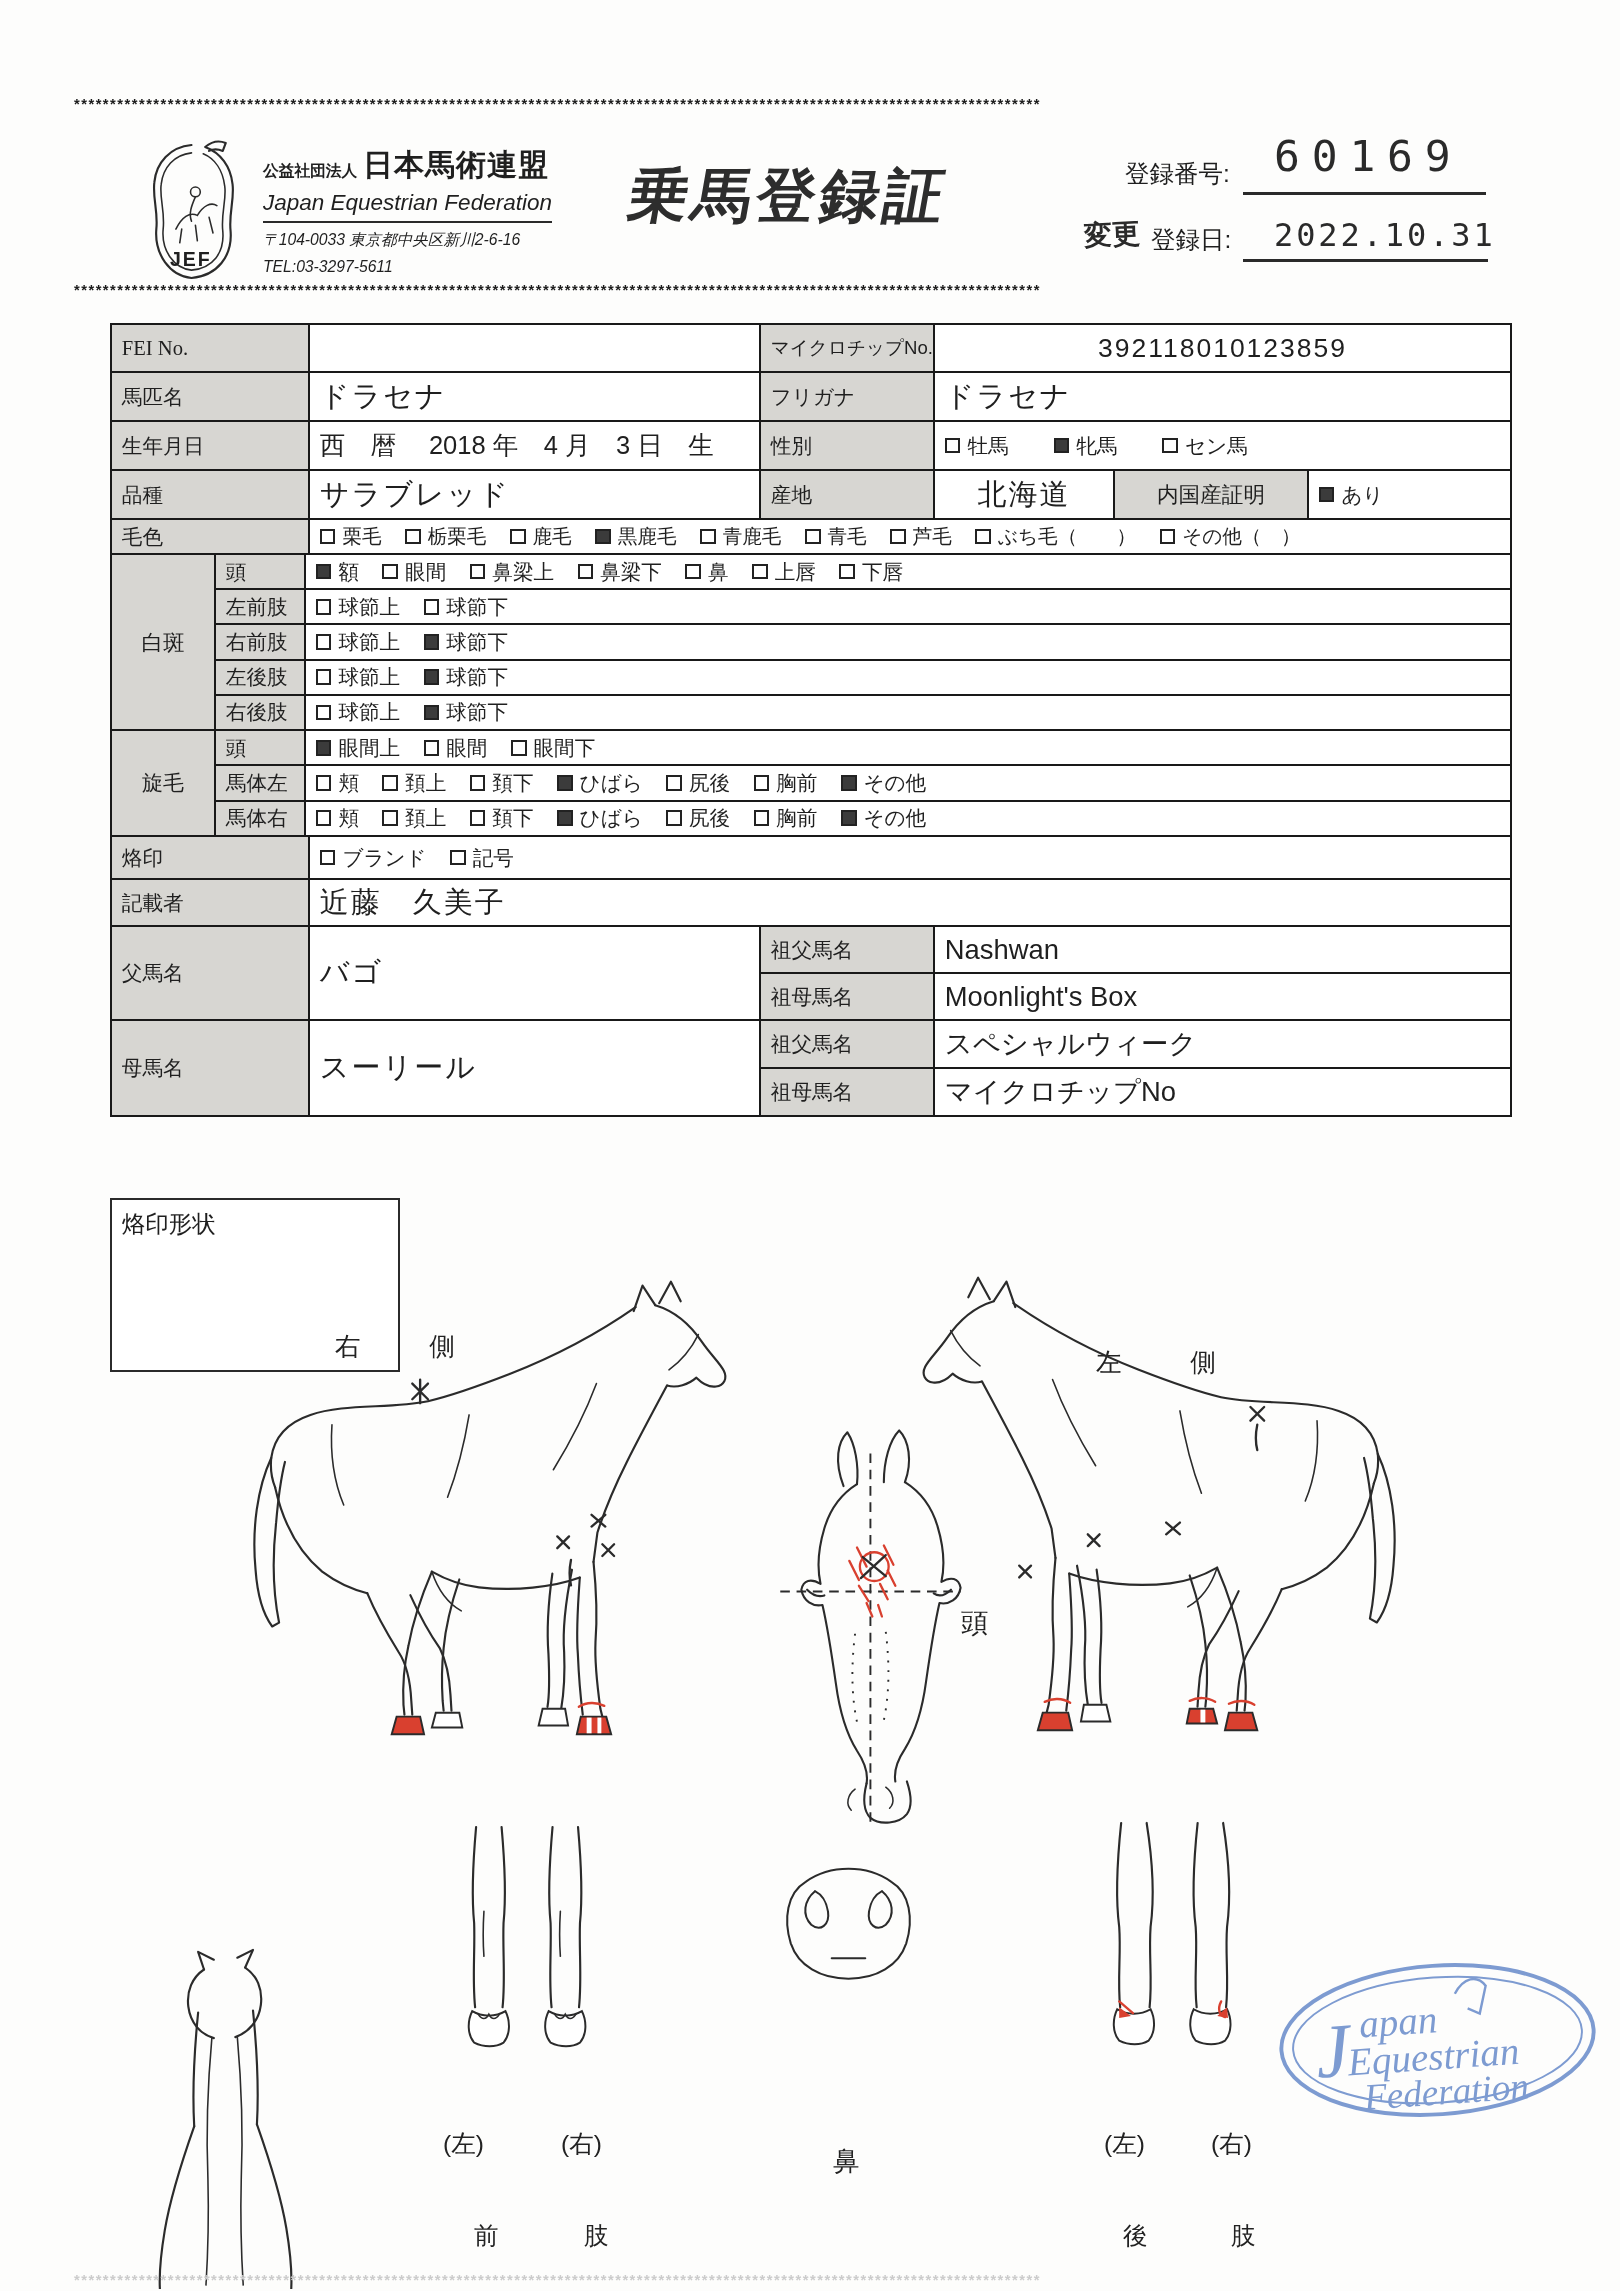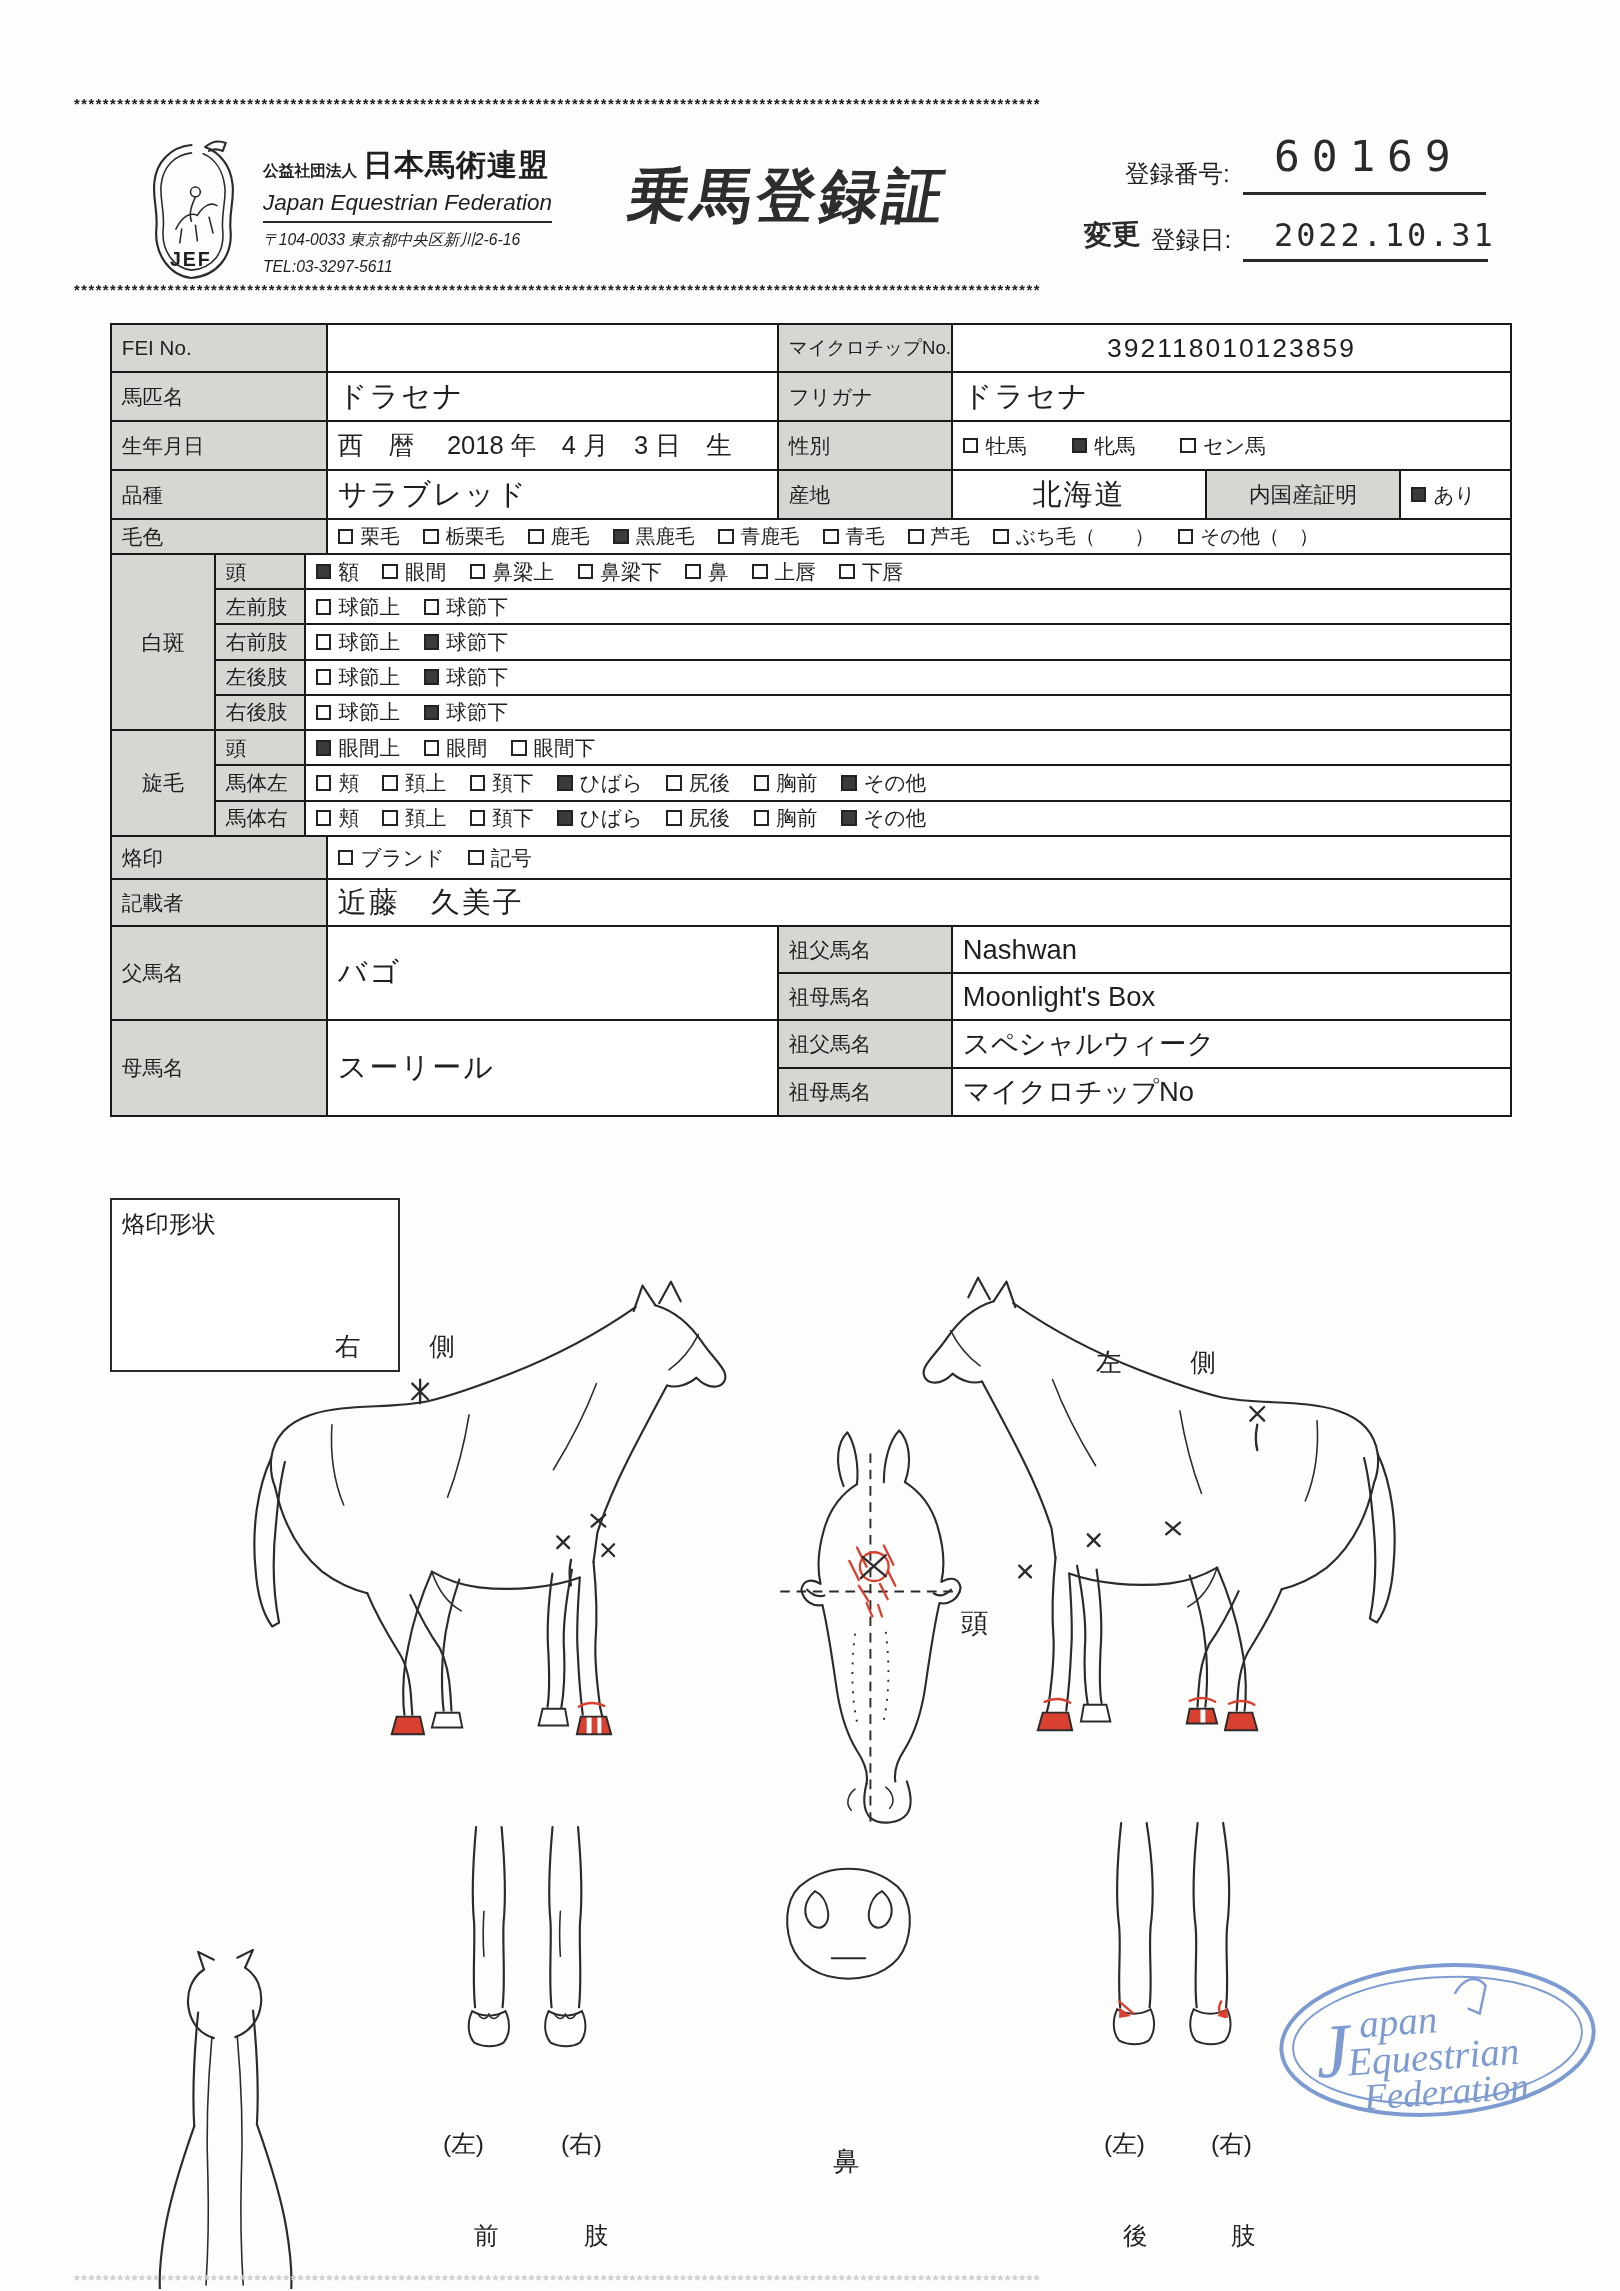--- a/index.html
+++ b/index.html
@@ -29,21 +29,21 @@
   .change-note{font-size:28px;transform:rotate(-3deg);font-weight:bold;}
   
   .tbl{position:absolute;left:110px;top:323px;width:1402px;border:2.9px solid #191919;background:#fff;}
   .tr{display:flex;border-bottom:2px solid #191919;}
   .tbl > .tr:last-child{border-bottom:none;}
   .td{border-right:2px solid #191919;padding:0 9.8px;display:flex;align-items:center;overflow:hidden;white-space:nowrap;}
   .td:last-child,.sr .td:last-child{border-right:none;}
   .lab{background:#d7d6d2;font-size:20.6px;}
   .h49{height:48px}.h50{height:49px}.h36{height:35px}.h44{height:43px}.h48{height:47px}
   .h180{height:176px}.h108{height:106px}.h96{height:94px}
-  .w-l1{width:216px;flex:none;}
+  .w-l1{width:198px;flex:none;font-family:Liberation Serif, serif;}
   .w-v1{width:451px;flex:none;}
   .w-l2{width:174px;flex:none;}
   .w-sub{width:90px;flex:none;justify-content:flex-start;}
   .w-l1a{width:104px;flex:none;}
   .fx{flex:1;}
   .center{justify-content:center;}
   .val{font-size:27.4px;}
   .val-big{font-size:29px;letter-spacing:2px;}
   .mono-num{font-size:26.5px;letter-spacing:2px;}
   .grp{flex:1;display:flex;flex-direction:column;}
@@ -148,21 +148,21 @@
             <span class="cb"></span>
             <span class="cbl">セン馬</span>
           </span>
         </div>
     </div>
 
     <div class="tr h50">
       <div class="td lab w-l1">品種</div>
       <div class="td w-v1 val-big">サラブレッド</div>
       <div class="td lab w-l2">産地</div>
-      <div class="td center val-big" style="width:254px;flex:none">北海道</div>
+      <div class="td center val-big" style="width:180px;flex:none">北海道</div>
       <div class="td lab center" style="width:194px;flex:none;font-size:21.6px">内国産証明</div>
       <div class="td fx cbrow">
           <span class="cbi">
             <span class="cb on"></span>
             <span class="cbl">あり</span>
           </span>
         </div>
     </div>
 
     <div class="tr h36">

